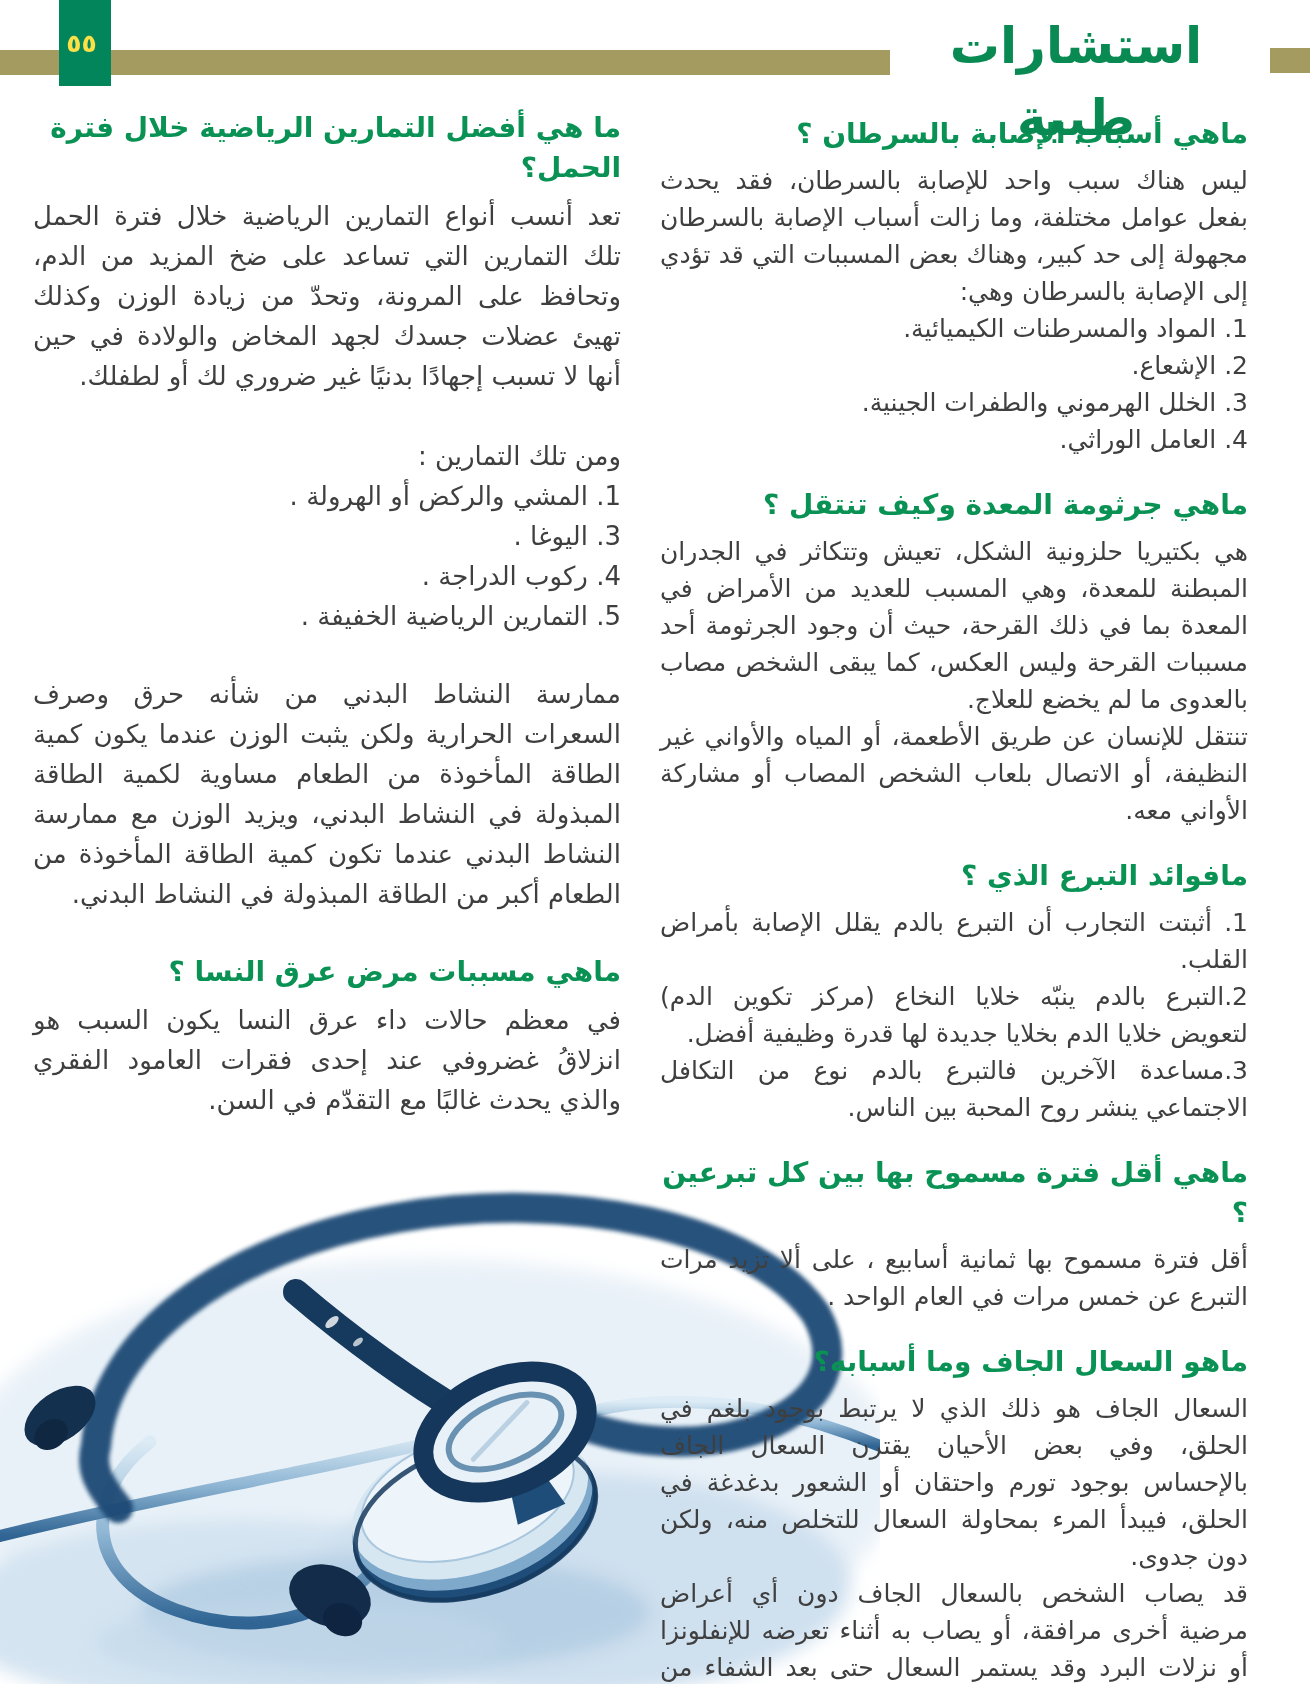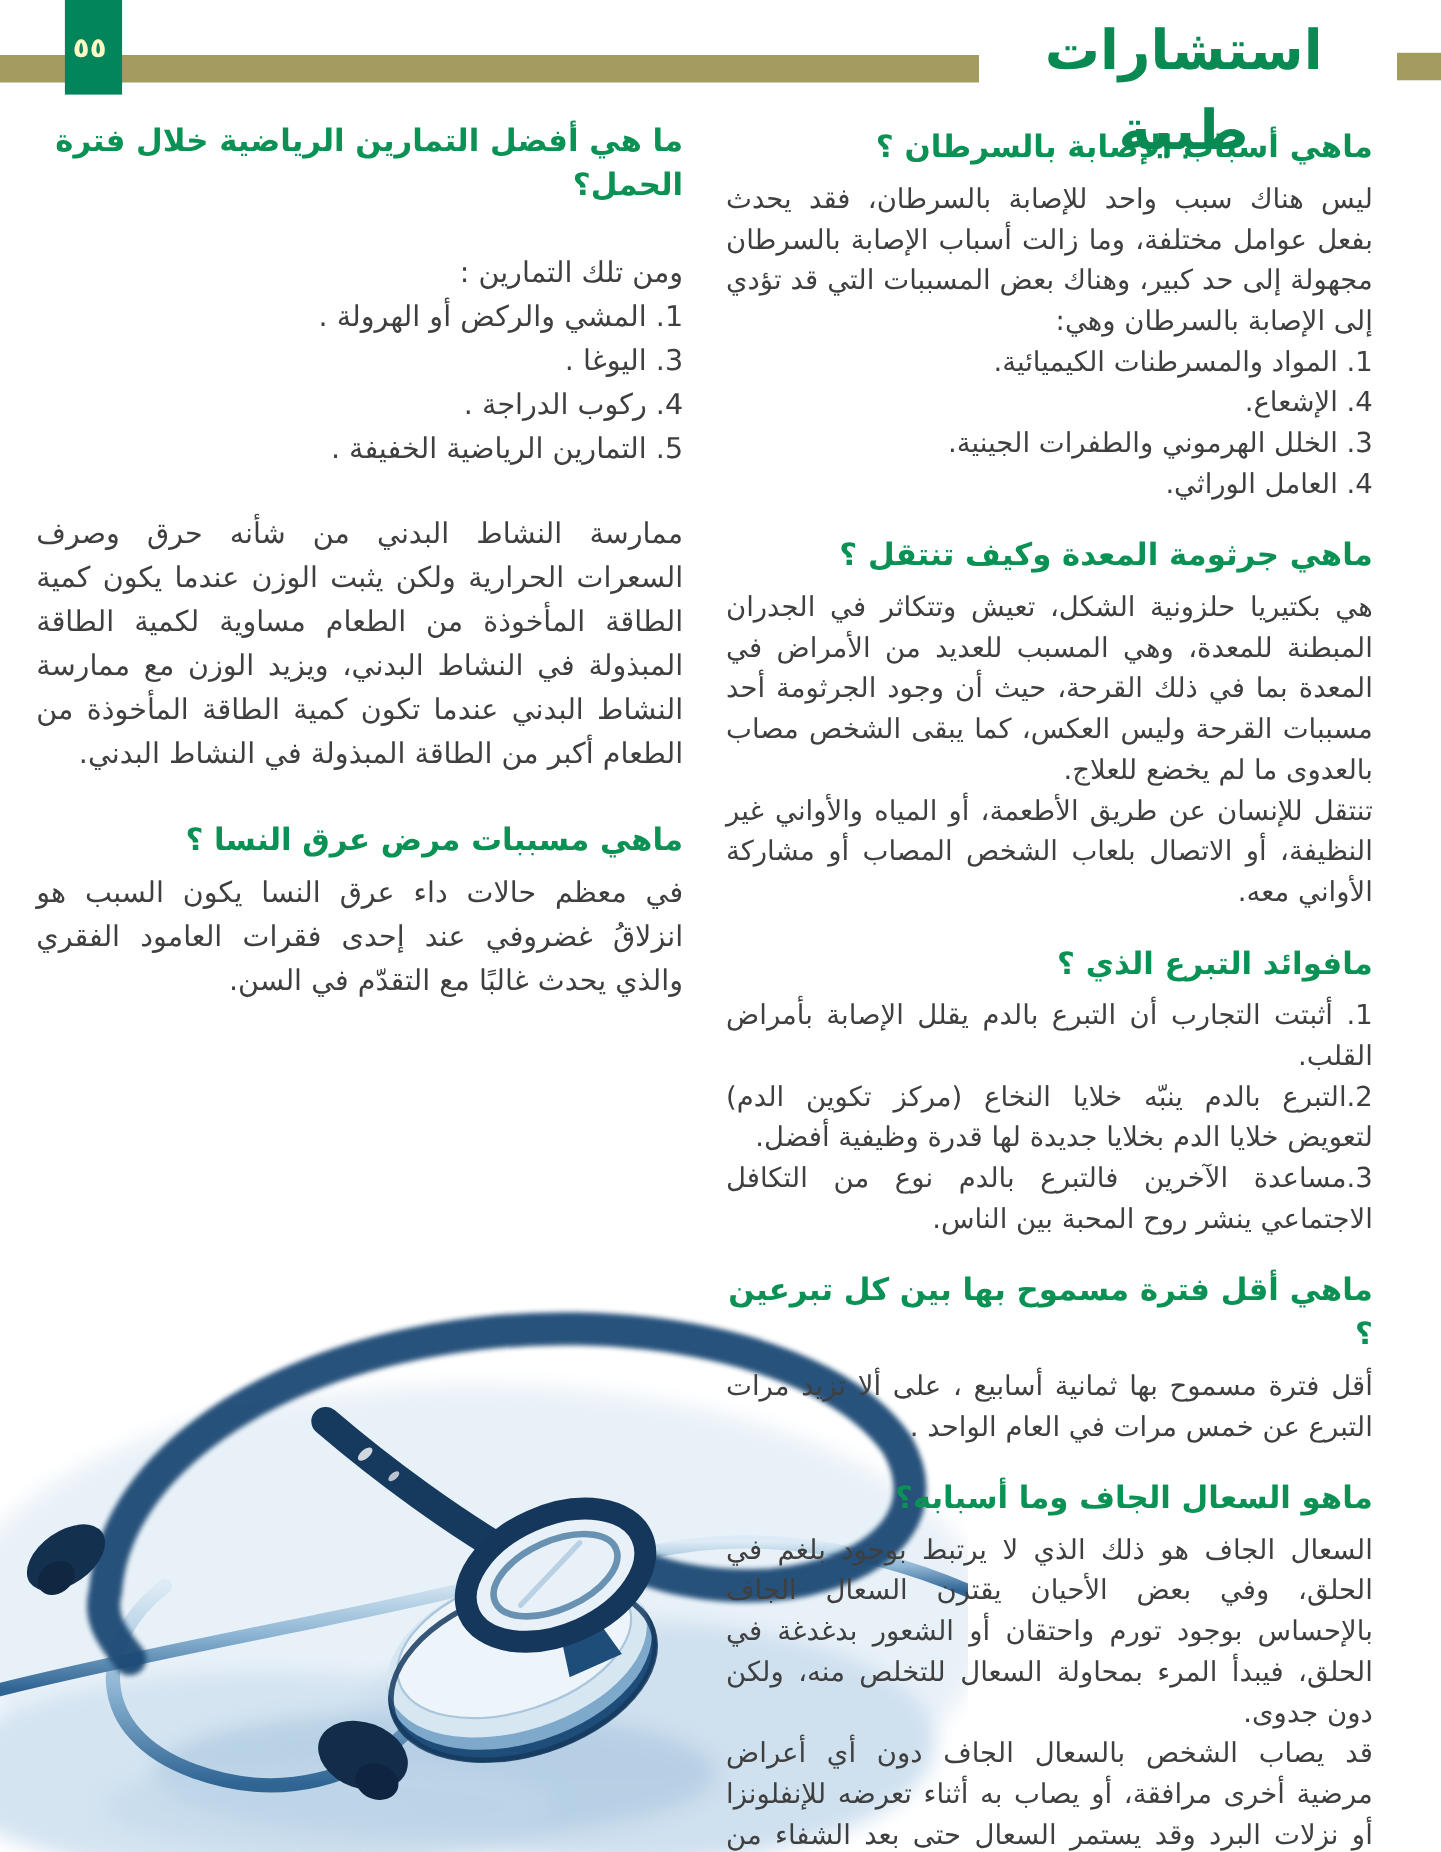--- a/index.html
+++ b/index.html
@@ -13,21 +13,21 @@
   body{
     width:1310px;height:1684px;position:relative;overflow:hidden;
     background:#ffffff;
     font-family:"DejaVu Sans", sans-serif;
   }
   
   .bar-left{position:absolute;left:0;top:50px;width:890px;height:25px;background:var(--olive);z-index:4;}
   .bar-right{position:absolute;right:0;top:48px;width:40px;height:25px;background:var(--olive);z-index:4;}
   .badge{
     position:absolute;left:59px;top:0;width:52px;height:86px;background:var(--badge-green);
-    color:#fef9c3;display:flex;align-items:center;justify-content:center;
+    color:#fde047;display:flex;align-items:center;justify-content:center;
     font-size:25px;font-weight:bold;letter-spacing:7px;z-index:5;
     padding-right:7px;box-sizing:border-box;
   }
   .page-title{
     position:absolute;top:10px;right:44px;width:380px;z-index:5;
     direction:rtl;text-align:center;
     color:var(--title-green);font-size:50px;font-weight:bold;line-height:72px;
   }
   
   .col{position:absolute;direction:rtl;color:var(--body);z-index:3;}
@@ -56,21 +56,21 @@
   <span>٥٥</span>
 </div>
 <div class="page-title">استشارات طبية</div>
 
 <div class="col col-right">
   <section>
     <h2>ماهي أسباب الإصابة بالسرطان ؟</h2>
     <p>ليس هناك سبب واحد للإصابة بالسرطان، فقد يحدث بفعل عوامل مختلفة، وما زالت أسباب الإصابة بالسرطان مجهولة إلى حد كبير، وهناك بعض المسببات التي قد تؤدي إلى الإصابة بالسرطان وهي:</p>
     <ul>
       <li>1. المواد والمسرطنات الكيميائية.</li>
-      <li>4. الإشعاع.</li>
+      <li>2. الإشعاع.</li>
       <li>3. الخلل الهرموني والطفرات الجينية.</li>
       <li>4. العامل الوراثي.</li>
     </ul>
   </section>
   <section>
     <h2>ماهي جرثومة المعدة وكيف تنتقل ؟</h2>
     <p>هي بكتيريا حلزونية الشكل، تعيش وتتكاثر في الجدران المبطنة للمعدة، وهي المسبب للعديد من الأمراض في المعدة بما في ذلك القرحة، حيث أن وجود الجرثومة أحد مسببات القرحة وليس العكس، كما يبقى الشخص مصاب بالعدوى ما لم يخضع للعلاج.</p>
     <p>تنتقل للإنسان عن طريق الأطعمة، أو المياه والأواني غير النظيفة، أو الاتصال بلعاب الشخص المصاب أو مشاركة الأواني معه.</p>
   </section>
   <section>
@@ -88,20 +88,21 @@
   <section>
     <h2>ماهو السعال الجاف وما أسبابه؟</h2>
     <p>السعال الجاف هو ذلك الذي لا يرتبط بوجود بلغم في الحلق، وفي بعض الأحيان يقترن السعال الجاف بالإحساس بوجود تورم واحتقان أو الشعور بدغدغة في الحلق، فيبدأ المرء بمحاولة السعال للتخلص منه، ولكن دون جدوى.</p>
     <p>قد يصاب الشخص بالسعال الجاف دون أي أعراض مرضية أخرى مرافقة، أو يصاب به أثناء تعرضه للإنفلونزا أو نزلات البرد وقد يستمر السعال حتى بعد الشفاء من هذه الأمراض</p>
   </section>
 </div>
 
 <div class="col col-left">
   <section>
     <h2>ما هي أفضل التمارين الرياضية خلال فترة الحمل؟</h2>
+    <p>تعد أنسب أنواع التمارين الرياضية خلال فترة الحمل تلك التمارين التي تساعد على ضخ المزيد من الدم، وتحافظ على المرونة، وتحدّ من زيادة الوزن وكذلك تهيئ عضلات جسدك لجهد المخاض والولادة في حين أنها لا تسبب إجهادًا بدنيًا غير ضروري لك أو لطفلك.</p>
     <p class="mt">ومن تلك التمارين :</p>
     <ul>
       <li>1. المشي والركض أو الهرولة .</li>
       <li>3. اليوغا .</li>
       <li>4. ركوب الدراجة .</li>
       <li>5. التمارين الرياضية الخفيفة .</li>
     </ul>
   </section>
   <section>
     <p>ممارسة النشاط البدني من شأنه حرق وصرف السعرات الحرارية ولكن يثبت الوزن عندما يكون كمية الطاقة المأخوذة من الطعام مساوية لكمية الطاقة المبذولة في النشاط البدني، ويزيد الوزن مع ممارسة النشاط البدني عندما تكون كمية الطاقة المأخوذة من الطعام أكبر من الطاقة المبذولة في النشاط البدني.</p>

